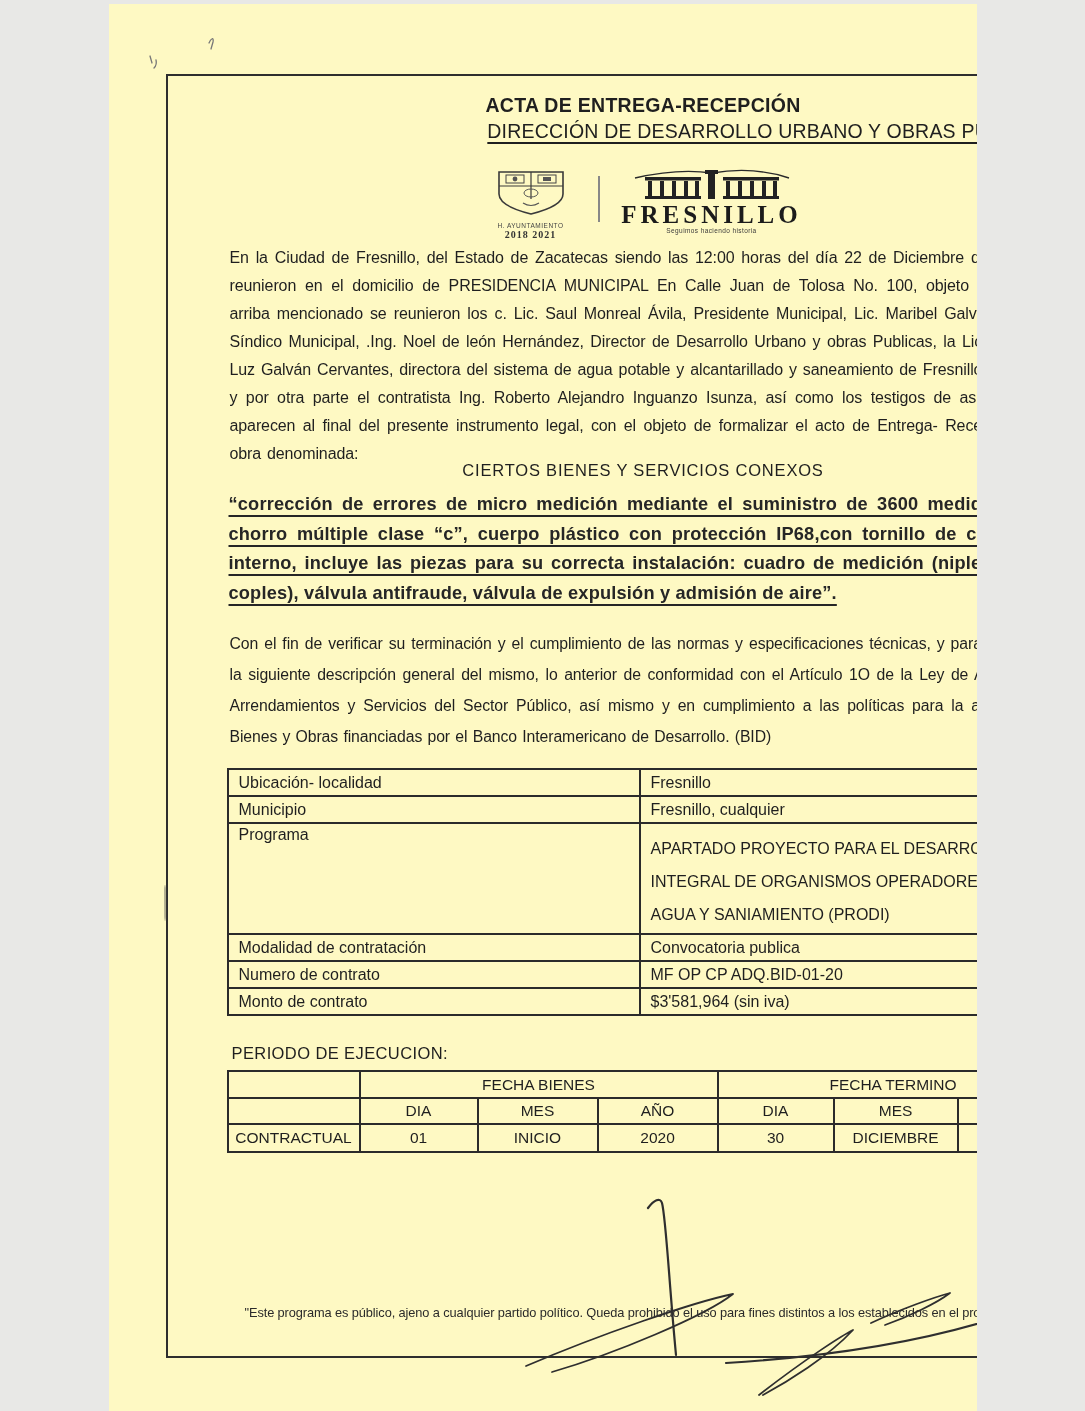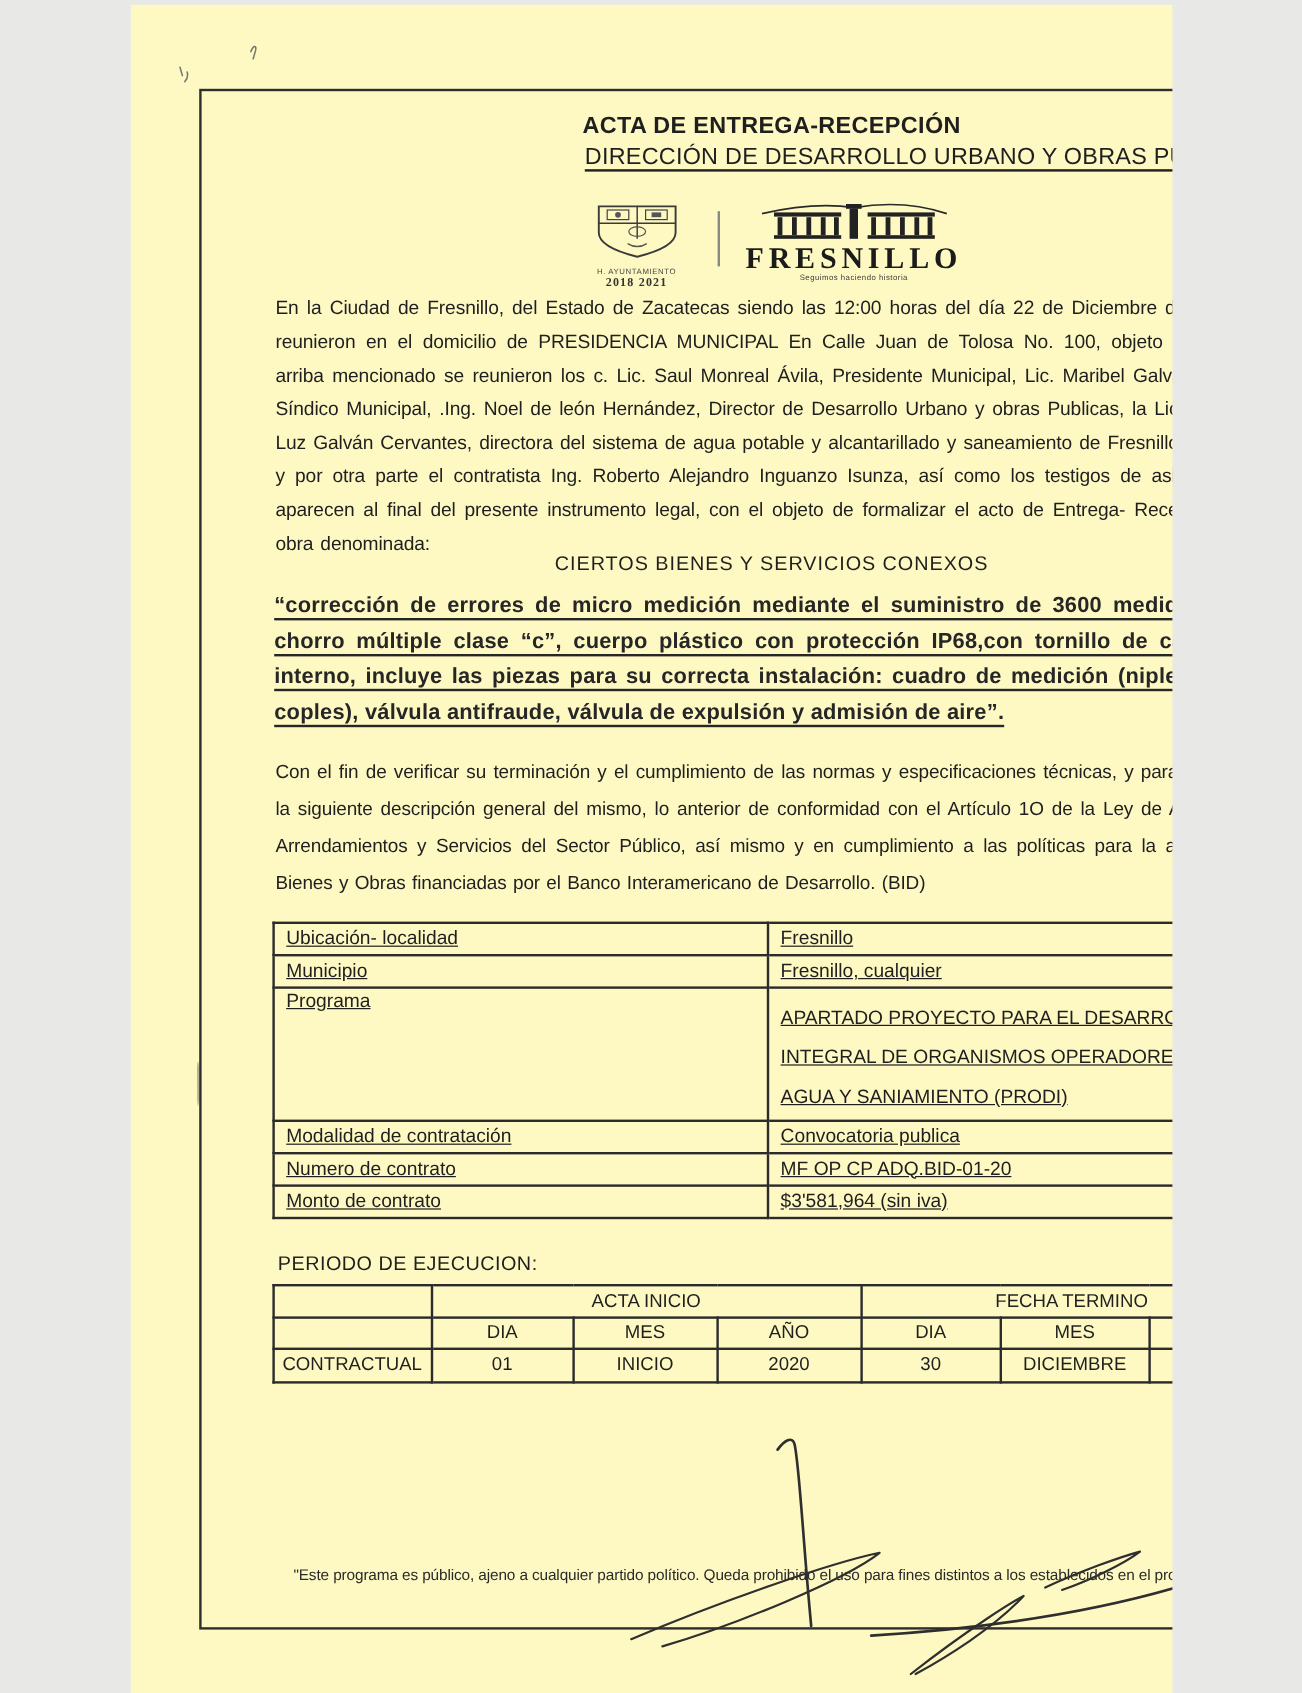--- a/index.html
+++ b/index.html
@@ -39,21 +39,21 @@
   .section-heading{position:absolute; left:118px; top:457px; width:833px; text-align:center;
     font-size:16.5px; letter-spacing:0.8px;}
   .desc{left:120px; top:486px; width:836px; font-size:18.2px; font-weight:700; line-height:29.5px;
     letter-spacing:0.2px; color:#262626;
     text-decoration:underline; text-decoration-thickness:1.8px; text-underline-offset:5px;}
   .p2{left:121px; top:624px; width:845px; font-size:15.8px; line-height:31px; letter-spacing:-0.1px; word-spacing:1px;}
   
   table{border-collapse:collapse; table-layout:fixed;}
   td{border:2px solid #2b2b2b; overflow:hidden;}
   .t-details{position:absolute; left:118px; top:764px; width:824px; font-size:16px;}
-  .t-details td{padding:2px 10px; vertical-align:middle;text-decoration:underline;}
+  .t-details td{padding:2px 10px; vertical-align:middle;}
   .t-details .programa-val{line-height:33px; vertical-align:top; padding-top:8px;}
   .period-label{position:absolute; left:123px; top:1040px; font-size:16.5px; letter-spacing:0.4px;}
   .t-period{position:absolute; left:118px; top:1066px; width:841px; font-size:15.5px; text-align:center;}
   .t-period td{padding:1px 2px; vertical-align:middle;}
   
   .disclaimer{position:absolute; left:136px; top:1301px; font-size:12.8px; letter-spacing:-0.1px;
     white-space:nowrap; color:#2a2a2a;}
   
   .ink{position:absolute; left:0; top:0; pointer-events:none;}
   .ink path{fill:none; stroke-linecap:round; stroke-linejoin:round;}
@@ -163,21 +163,21 @@
         <col style="width:118px">
         <col style="width:120px">
         <col style="width:120px">
       <col style="width:116px">
         <col style="width:124px">
         <col style="width:111px">
     </colgroup>
     <tbody>
         <tr style="height:27px">
       <td></td>
-      <td colspan="3">ACTA INICIO</td>
+      <td colspan="3">FECHA BIENES</td>
       <td colspan="3">FECHA TERMINO</td>
     </tr>
     <tr style="height:26px">
       <td></td>
       <td>DIA</td>
       <td>MES</td>
       <td>AÑO</td>
       <td>DIA</td>
       <td>MES</td>
       <td>AÑO</td>

